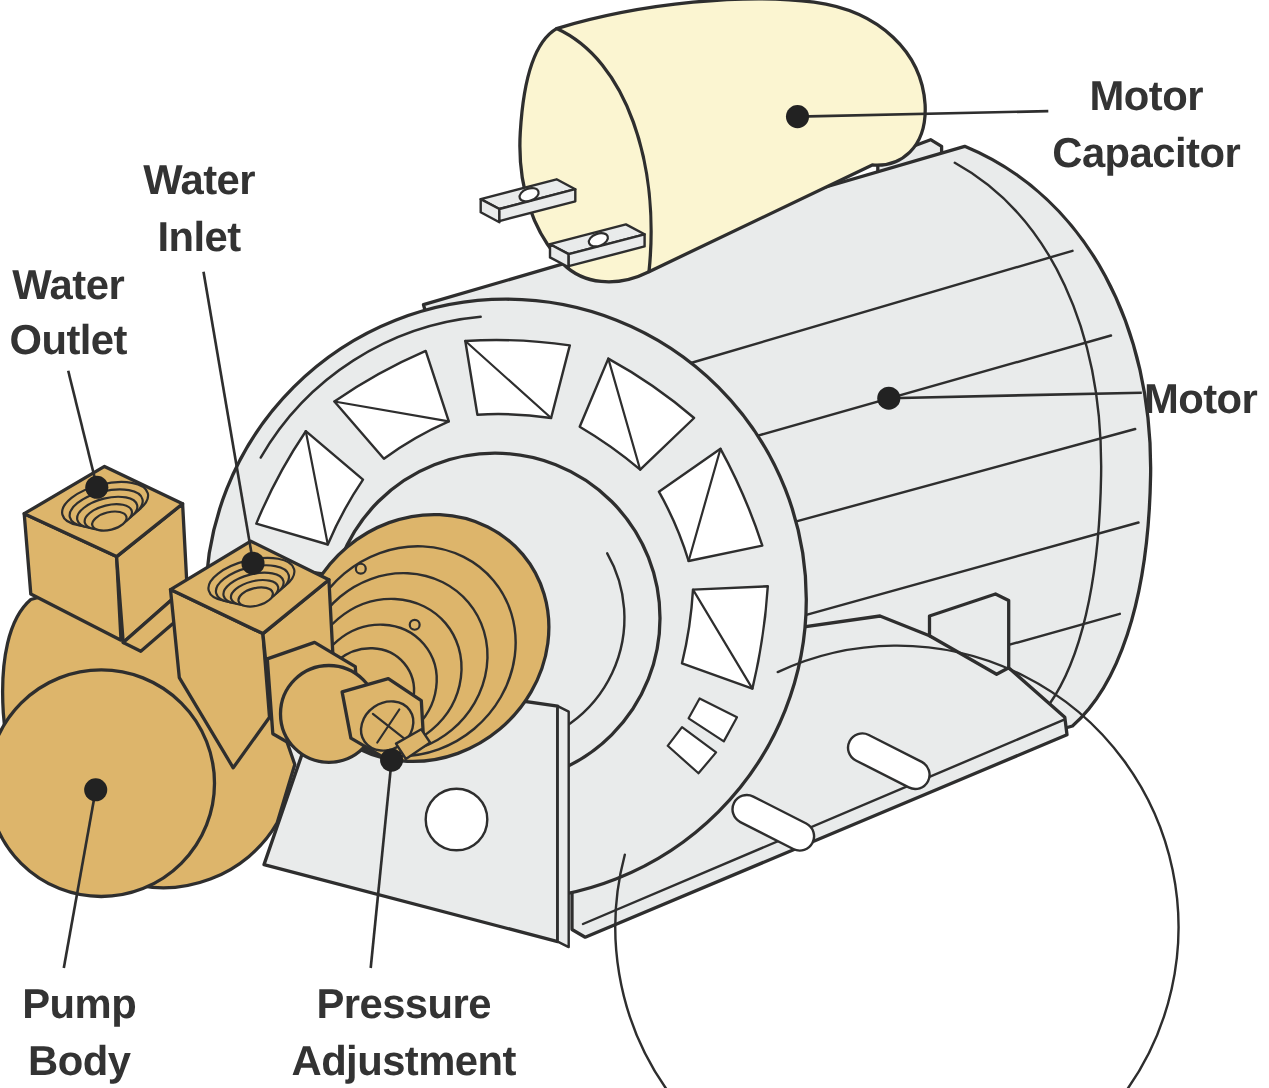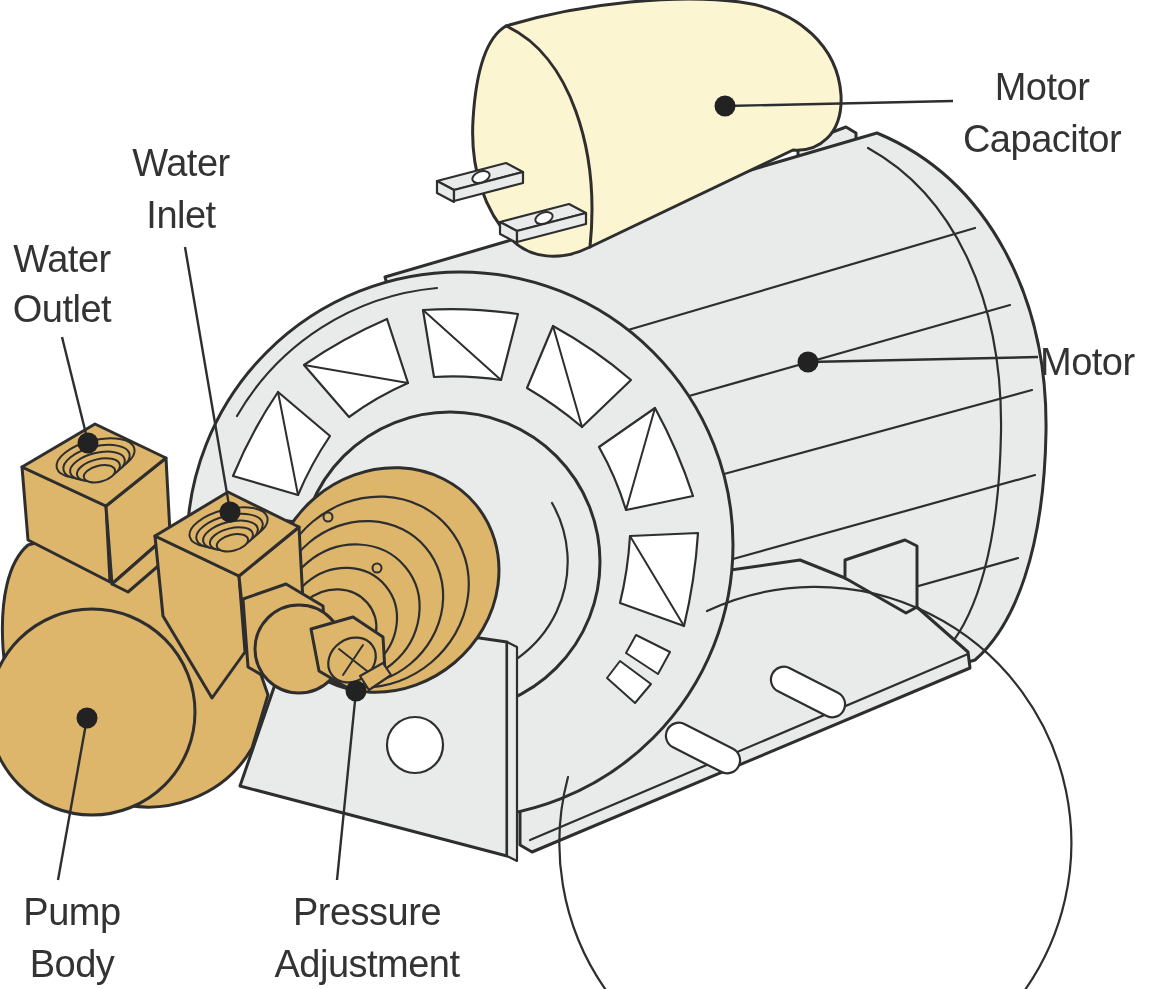--- a/index.html
+++ b/index.html
@@ -1,21 +1,21 @@
 <!DOCTYPE html>
 <html style="--outline: #2e2e2e; --motor-gray: #e9ebeb; --capacitor-cream: #fbf5d1; --pump-gold: #ddb56b; --text-color: #333333; --background: #ffffff;"><head>
 <meta charset="utf-8">
 <style>
   :root{
     --outline:#2e2e2e; --motor-gray:#e9ebeb; --capacitor-cream:#fbf5d1;
     --pump-gold:#ddb56b; --text-color:#333333; --background:#ffffff;
   }
   html,body{margin:0;padding:0;background:var(--background);}
   .canvas{position:relative;width:1154px;height:989px;background:var(--background);overflow:hidden;
-          font-family:"Liberation Sans", sans-serif;}
+          font-family:"Liberation Sans", sans-serif;font-weight:bold;}
   svg{position:absolute;left:0;top:0;}
   .ln{stroke:var(--outline);stroke-width:3;stroke-linejoin:round;stroke-linecap:round;}
   .thin{stroke-width:2.2;}
   .vthin{stroke-width:2;}
   .nf{fill:none;}
   .gray{fill:var(--motor-gray);}
   .gold{fill:var(--pump-gold);}
   .cream{fill:var(--capacitor-cream);}
   .white{fill:#ffffff;}
   .dot{fill:#222222;stroke:none;}

